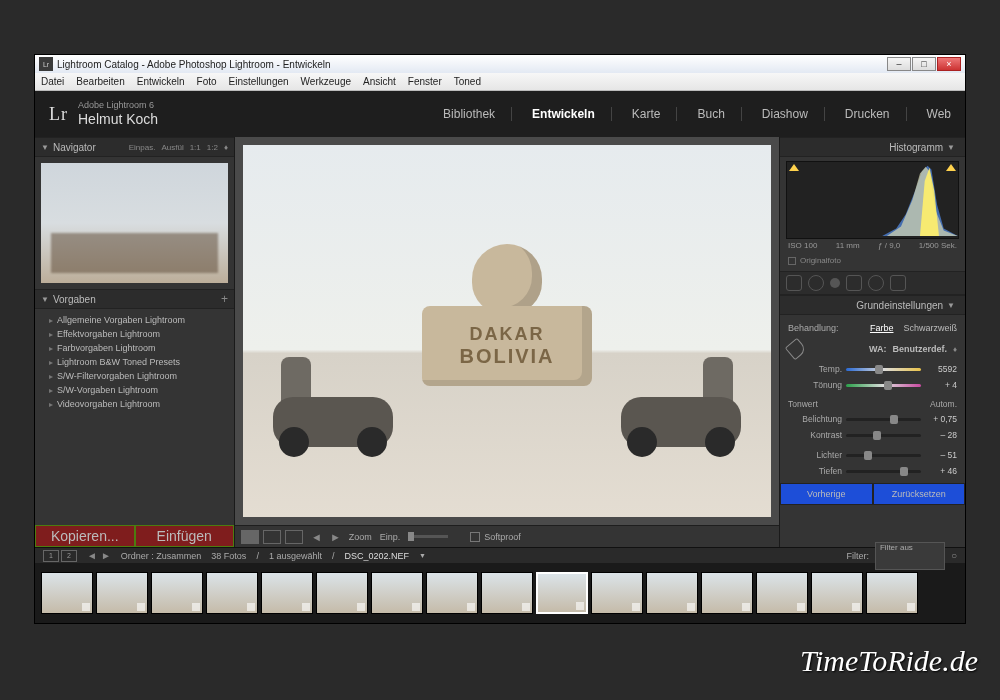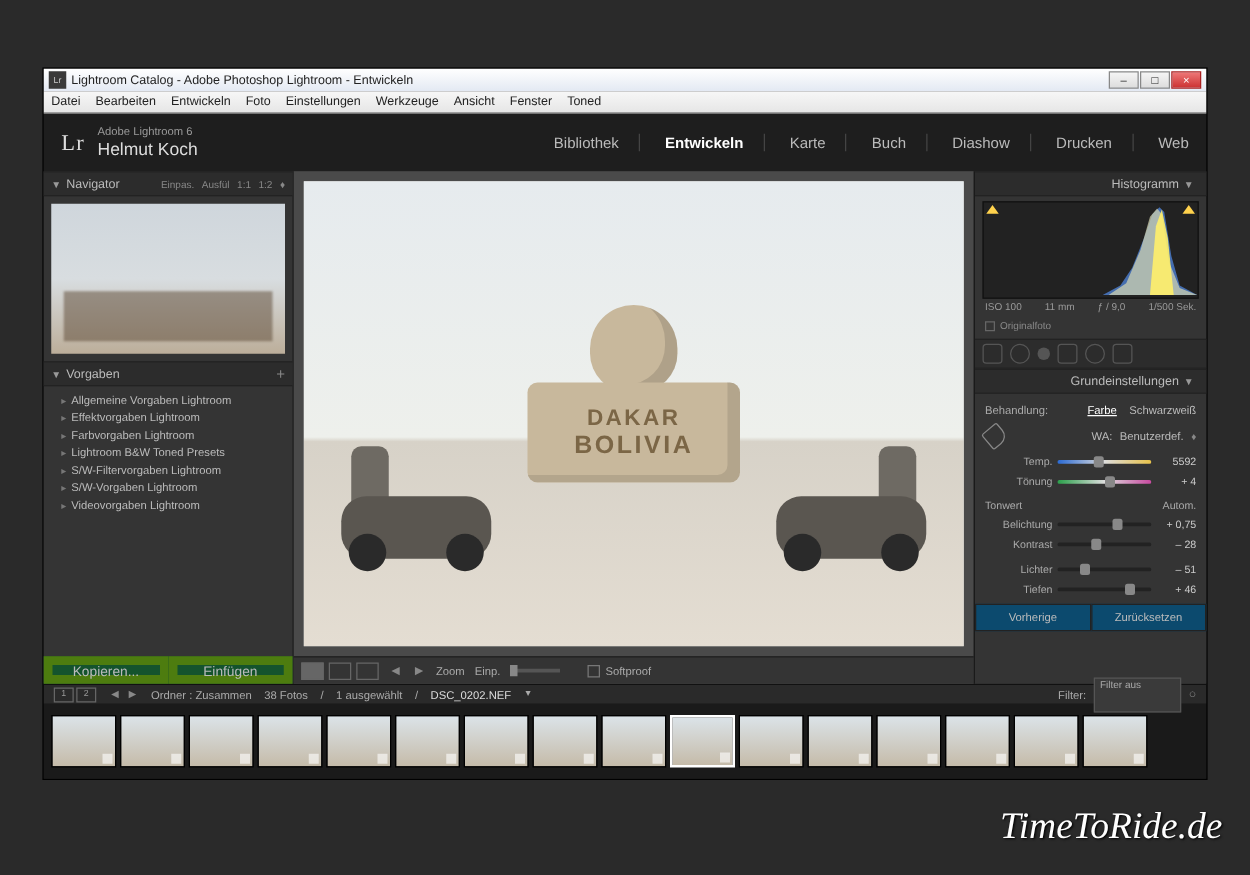--- a/index.html
+++ b/index.html
@@ -29,21 +29,21 @@
   .panel-right { width: 186px; background: #343434; display: flex; flex-direction: column; border-left: 1px solid #1a1a1a; }
   .panel-header { height: 20px; display: flex; align-items: center; font-size: 10px; color: #bbb; padding: 0 6px; background: #2c2c2c; border-top: 1px solid #222; border-bottom: 1px solid #222; }
   .panel-header .tri { margin-right: 4px; font-size: 8px; color: #999; }
   .panel-header .right-actions { margin-left: auto; display: flex; gap: 6px; font-size: 8px; color: #888; }
   .nav-preview { height: 120px; margin: 6px; background: linear-gradient(180deg,#cfd6dc 0%,#d8dde0 50%,#bcae9a 100%); position: relative; }
   .nav-preview::after { content:""; position:absolute; bottom:10px; left:10px; right:10px; height:40px; background:rgba(90,70,50,0.5); filter: blur(1px);}
   .presets-list { flex: 1; overflow: hidden; padding: 4px 0; }
   .preset-item { font-size: 9px; color: #bbb; padding: 2px 14px; cursor: default; }
   .preset-item::before { content: "▸"; color: #777; margin-right: 4px; font-size: 8px; }
   .copy-paste-row { display: flex; height: 22px; }
-  .copy-paste-row button { flex: 1; background: #14532d; color: #bbb; font-size: 11px; border: 7px solid #4d7c0f; cursor: default; }
+  .copy-paste-row button { flex: 1; background: #7f1d1d; color: #bbb; font-size: 14px; border: 1px solid #4d7c0f; cursor: default; }
   
   .center { flex: 1; display: flex; flex-direction: column; background: #4a4a4a; }
   .canvas { flex: 1; margin: 8px; background: #e8e8e4; position: relative; overflow: hidden; }
   .sky { position:absolute; inset:0; background: linear-gradient(180deg,#e6ebee 0%,#eef0ec 55%,#d7d2c8 56%,#e4ddd2 100%); }
   .monument { position:absolute; left:50%; top:48%; transform:translate(-50%,-50%); width:190px; height:160px; }
   .monument .top { width:70px; height:70px; background:#c8b89c; border-radius:50% 50% 45% 45%; margin:0 auto; box-shadow: inset -10px -6px 0 rgba(0,0,0,0.12);}
   .monument .body { width:170px; height:80px; background:#c8b89c; margin:-8px auto 0; border-radius:8px; display:flex; flex-direction:column; align-items:center; justify-content:center; font-family: Georgia,serif; color:#7b6646; font-weight:bold; letter-spacing:2px; box-shadow: inset -10px -6px 0 rgba(0,0,0,0.1);}
   .monument .body .l1 { font-size:18px; }
   .monument .body .l2 { font-size:20px; }
   .moto { position:absolute; bottom:70px; width:120px; height:90px; }
@@ -79,25 +79,25 @@
   .row { display:flex; align-items:center; height:16px; gap:4px; }
   .row .lbl { flex: 0 0 54px; text-align:right; color:#aaa; font-size:8.5px; }
   .row .slider { flex:1; height:3px; background:#222; position:relative; border-radius:2px; }
   .row .slider.color1 { background: linear-gradient(90deg,#2a6ad4,#ddd,#e8c24a); }
   .row .slider.color2 { background: linear-gradient(90deg,#2aa04a,#ddd,#c84aa0); }
   .row .slider .knob { position:absolute; top:-3px; width:8px; height:9px; background:#888; border-radius:2px; }
   .row .val { flex:0 0 32px; text-align:right; font-size:8.5px; color:#ccc; }
   .treat-row { display:flex; justify-content:flex-end; gap:10px; font-size:9px; padding:4px 0 6px; }
   .treat-row .lbl-left { margin-right:auto; color:#aaa;}
   .treat-row .active { color:#fff; text-decoration:underline; }
-  .wb-row { display:flex; align-items:center; gap:6px; padding:2px 0 4px;}
+  .wb-row { display:flex; align-items:center; gap:6px; padding:2px 0 4px;font-weight:bold;}
   .eyedrop { width:16px; height:16px; transform: rotate(-40deg); border:1px solid #888; border-radius:2px 2px 8px 2px; }
   .section-sub { display:flex; justify-content:space-between; font-size:8.5px; color:#aaa; margin-top:4px; padding:2px 0; }
   .prev-reset { display:flex; height:22px; }
-  .prev-reset button { flex:1; background:#0c4a6e; color:#bbb; font-size:9px; border:1px solid #222; cursor:default; }
+  .prev-reset button { flex:1; background:#1d4ed8; color:#bbb; font-size:9px; border:1px solid #222; cursor:default; }
   
   .filmstrip-header { height: 16px; background:#2a2a2a; display:flex; align-items:center; font-size:9px; color:#aaa; padding:0 8px; gap:10px; border-top:1px solid #111;}
   .filmstrip-header .monitors { display:flex; gap:2px;}
   .mon { width:16px; height:12px; border:1px solid #666; font-size:7px; text-align:center; line-height:10px; color:#999;}
   .filmstrip-header .nav-arrows { display:flex; gap:4px; font-size:10px; color:#888;}
   .filmstrip-header .right { margin-left:auto; display:flex; gap:6px; align-items:center;}
   .filter-sel { background:#3a3a3a; color:#aaa; border:1px solid #555; font-size:8px; padding:0 4px; height:28px; width:70px;}
   .filmstrip { height: 60px; background:#1a1a1a; display:flex; align-items:center; padding: 4px 6px; gap:3px; overflow:hidden;}
   .thumb { width:52px; height:42px; background: linear-gradient(180deg,#dbe3e8 0%,#c5bba9 100%); border:1px solid #000; flex-shrink:0; position:relative;}
   .thumb.sel { border:2px solid #fff; }

